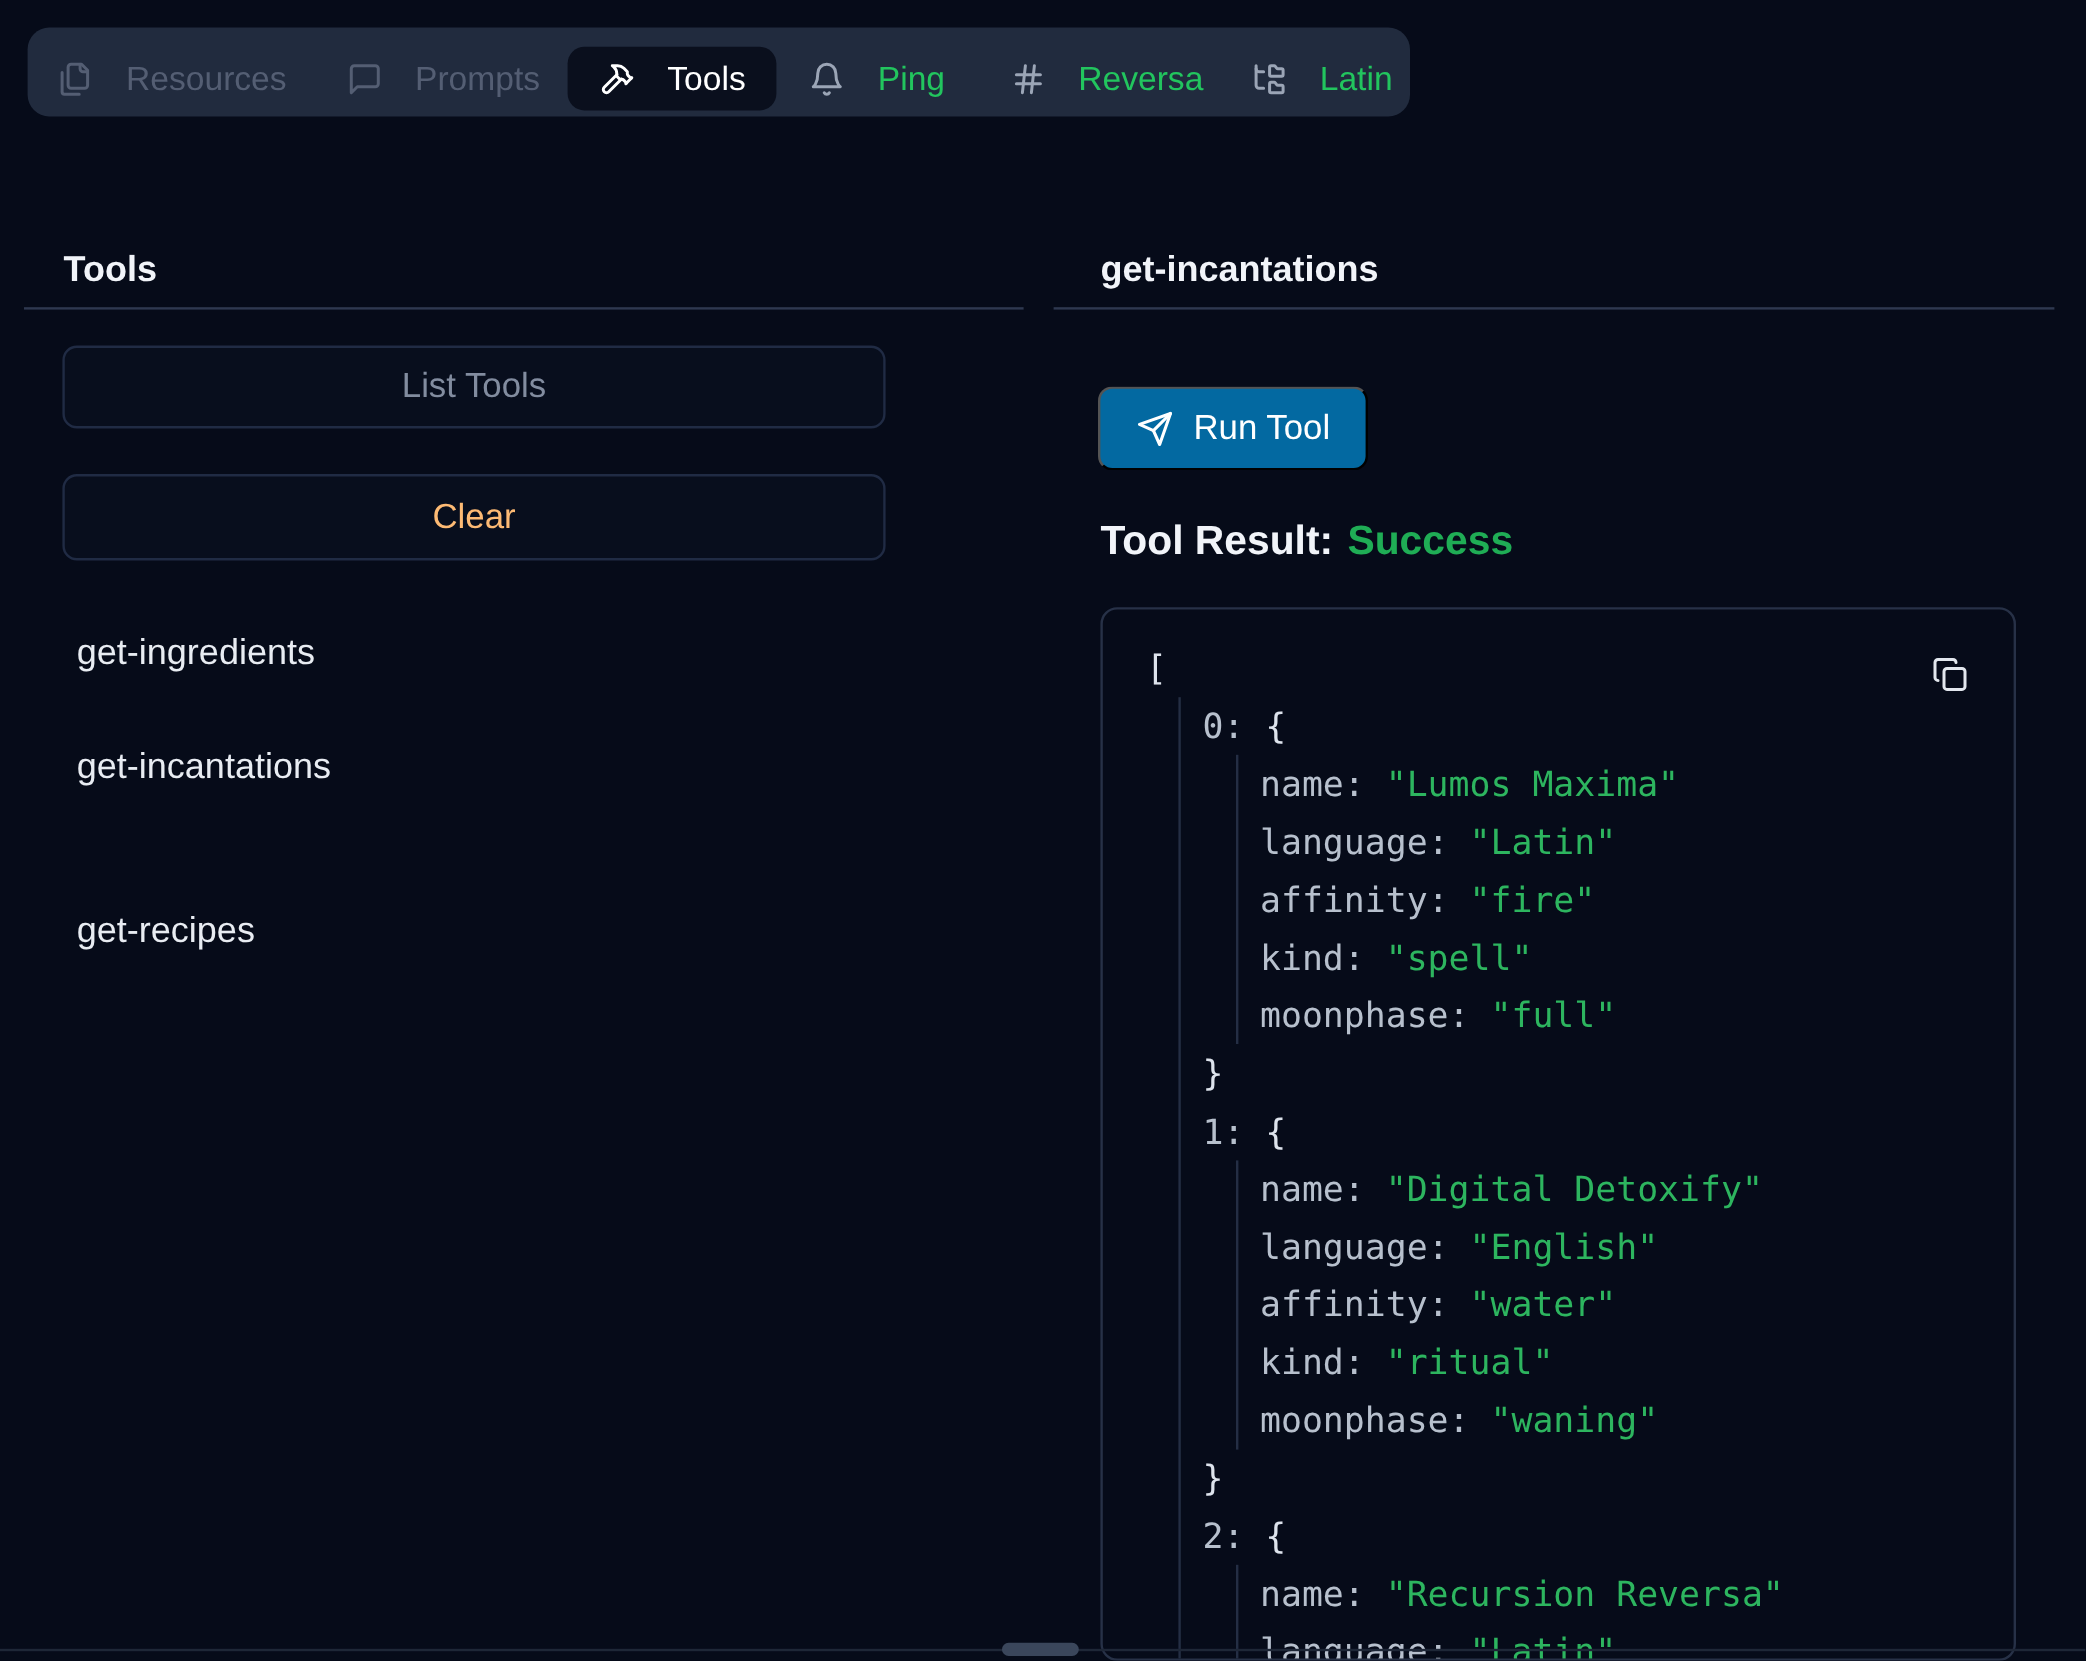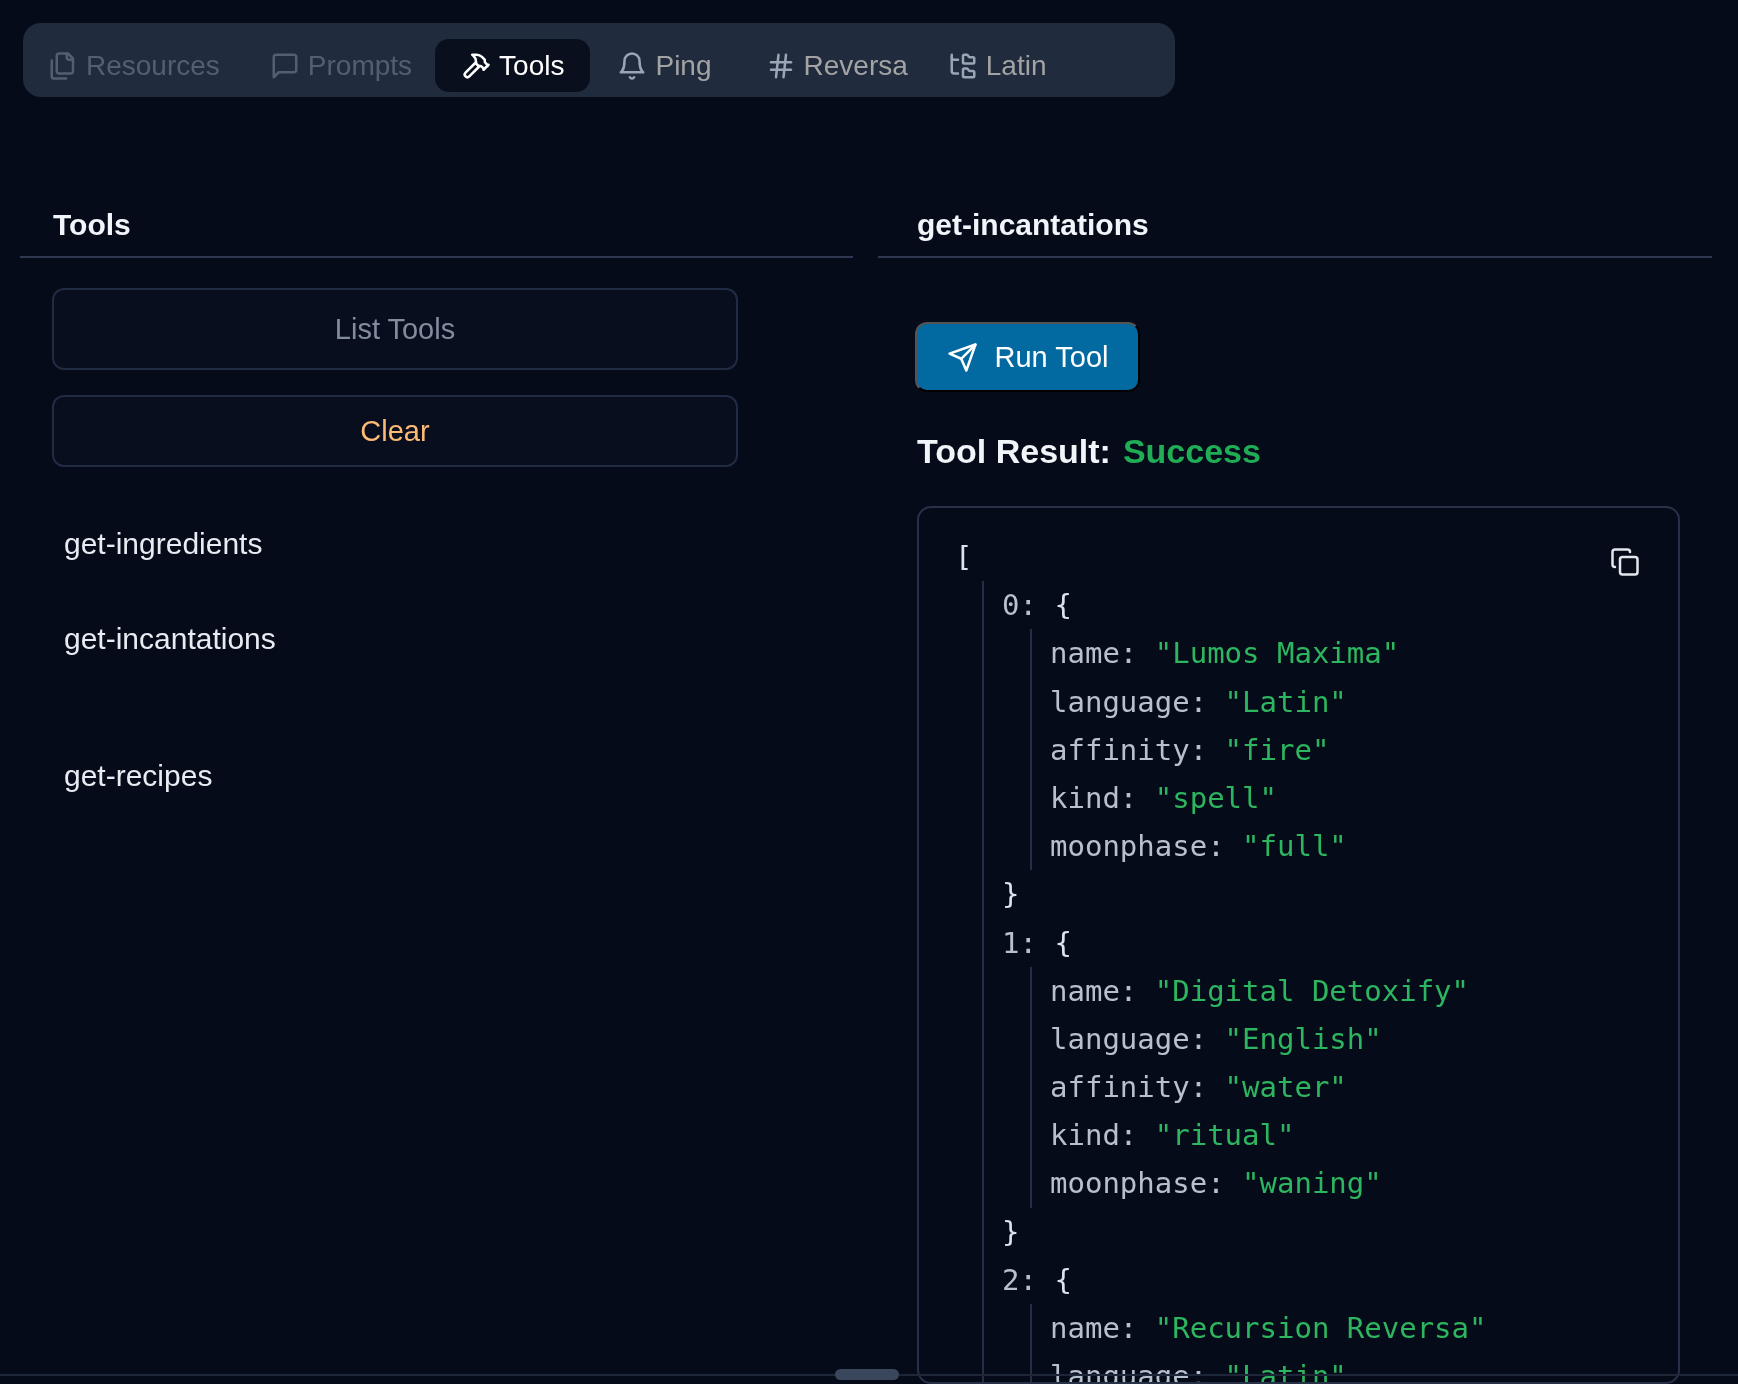--- a/index.html
+++ b/index.html
@@ -11,43 +11,43 @@
     font-family:"Liberation Sans", sans-serif;
     -webkit-font-smoothing:antialiased;
   }
   
   .tabbar{
     position:absolute;left:23px;top:23px;width:1152px;height:74px;
     background:#212b3e;border-radius:18px;
     display:flex;align-items:center;
     padding-left:25px;box-sizing:border-box;
   }
-  .tab{display:flex;align-items:center;gap:8px;font-size:28px;cursor:default;margin-top:11px;}
+  .tab{display:flex;align-items:center;gap:27px;font-size:28px;cursor:default;margin-top:11px;}
   .tab svg{width:30px;height:30px;stroke-width:2;}
   .tab.dim{color:#545e73;}
   .tab.dim svg{stroke:#545e73;}
-  .tab.normal{color:#a3a3a3;}
+  .tab.normal{color:#22c55e;}
   .tab.normal svg{stroke:#9ba5b6;}
   .tab.active{
     background:#0a0f1d;color:#ffffff;border-radius:14px;
     height:53px;padding:0 26px;
   }
   .tab.active svg{stroke:#ffffff;}
   .mr50{margin-right:50px}.mr23{margin-right:23px}.mr27{margin-right:27px}
   .mr54{margin-right:54px}.mr40{margin-right:40px}
   
   .panel-title{position:absolute;font-size:30px;font-weight:700;color:#f1f4f9;}
   .lp-title{left:53px;top:183px;}
   .rp-title{left:917px;top:183px;}
   .divider{position:absolute;top:256px;height:2px;background:#2e3850;}
   .divider.left{left:20px;width:833px;}
   .divider.right{left:878px;width:834px;}
   
   .btn-outline{
-    position:absolute;left:52px;width:686px;height:82px;
+    position:absolute;left:52px;width:686px;height:69px;
     border:2px solid #202b44;border-radius:12px;background:rgba(13,20,38,.35);
     display:flex;align-items:center;justify-content:center;
     font-size:29px;box-sizing:border-box;cursor:pointer;
   }
   .btn-list{top:288px;color:#828c9f;}
   .btn-clear{top:395px;height:72px;color:#fdba74;}
   .tool-item{position:absolute;left:64px;font-size:30px;color:#e8ecf2;cursor:pointer;text-align:right;}
   .ti0{top:527px;}.ti1{top:622px;}.ti2{top:759px;}
   
   .btn-run{

